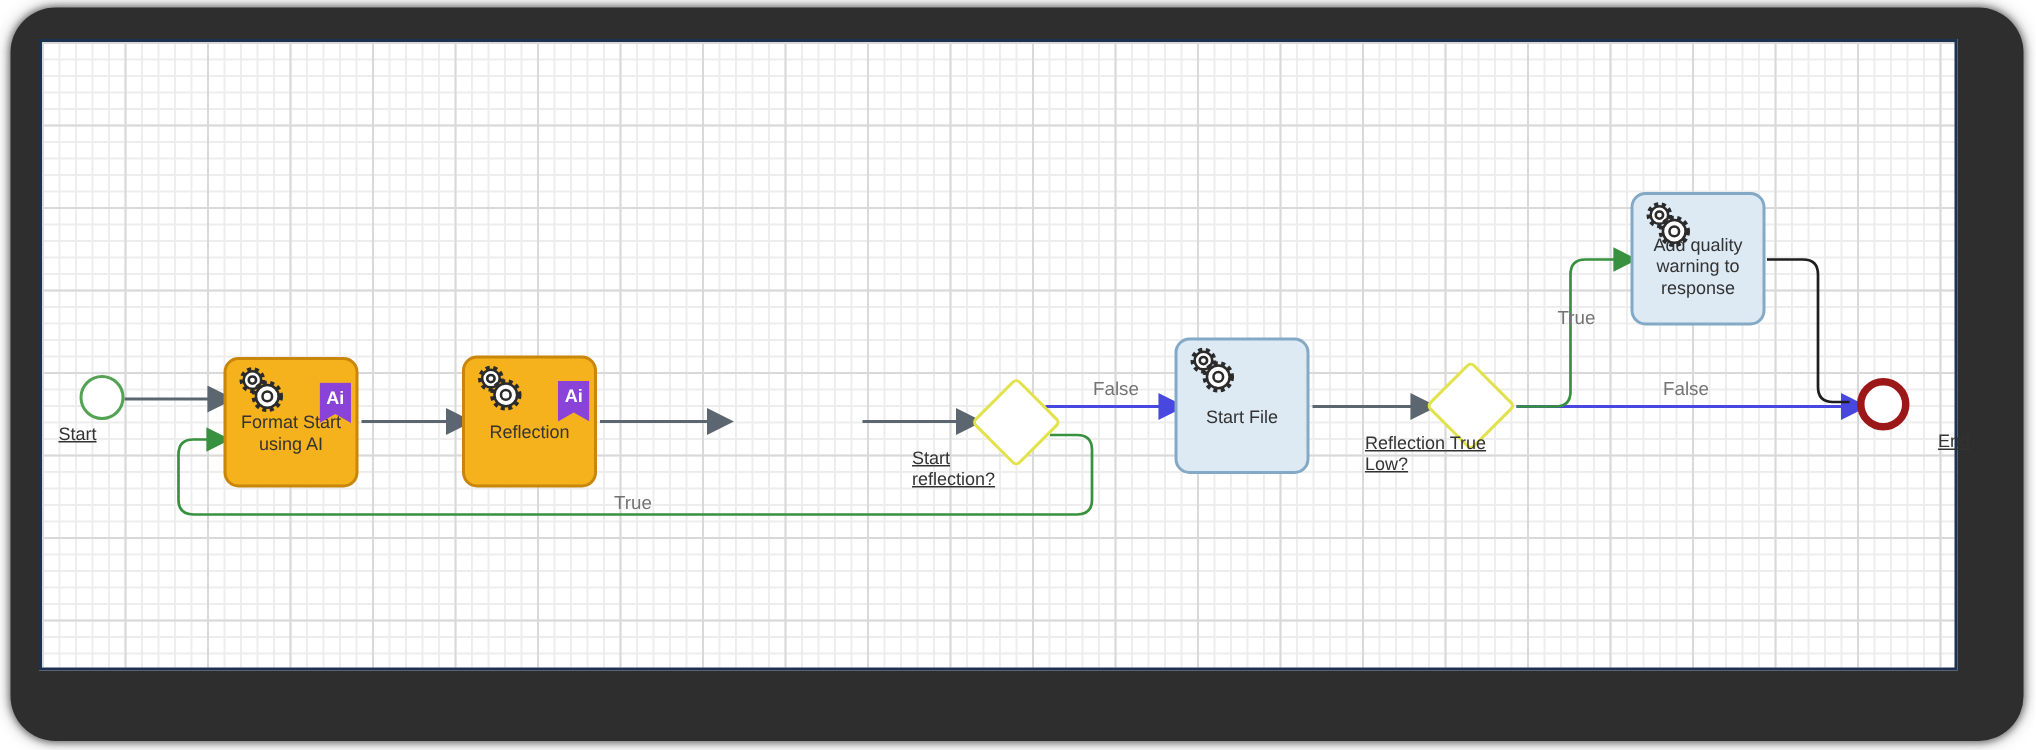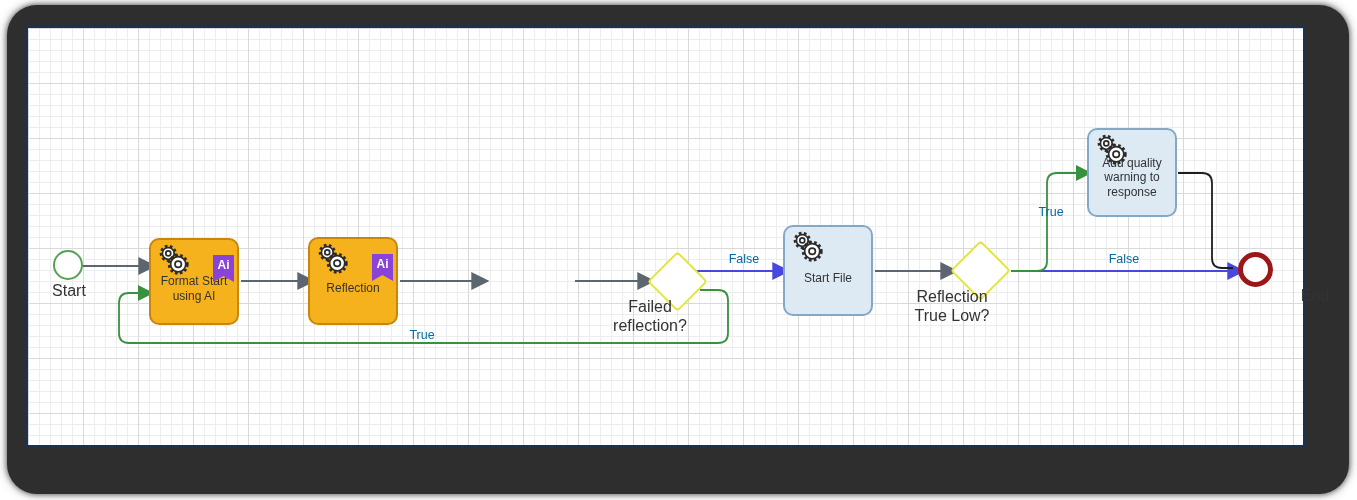--- a/index.html
+++ b/index.html
@@ -61,25 +61,25 @@
   #start-event{left:53px;top:250px;width:30px;height:30px;border:2.5px solid var(--start-border,#54a254);}
   #end-event{left:1238px;top:252px;width:35px;height:35px;border:5.5px solid var(--end-border,#9c1717);}
   .gateway{
     width:43px;height:43px;box-sizing:border-box;background:#ffffff;
     border:2.5px solid var(--gateway-border,#e2e24c);border-radius:4px;
     transform:rotate(45deg);cursor:pointer;
   }
   #gateway-failed{left:656px;top:260px;}
   #gateway-score{left:959px;top:249px;}
   .node-label{
-    position:absolute;z-index:4;font-size:16px;line-height:1.18;text-align:center;color:#333;
+    position:absolute;z-index:4;font-size:12px;line-height:1.18;text-align:left;color:#333;text-decoration:underline;
   }
   .edge-label{
     position:absolute;z-index:4;transform:translate(-50%,-50%);
-    font-size:12.5px;color:#0369a1;white-space:nowrap;
+    font-size:12.5px;color:#737373;white-space:nowrap;
   }
 </style>
 </head>
 <body>
 
 <div id="page">
   <div id="frame"></div>
   <div id="canvas"></div>
 
   <svg id="edges" viewBox="0 0 1357 500">
@@ -130,21 +130,21 @@
       <circle class="teeth" cx="23.5" cy="22.5" r="9"></circle>
         <circle class="gbody" cx="23.5" cy="22.5" r="8"></circle>
         <circle class="ghub" cx="23.5" cy="22.5" r="3.4"></circle>
     </svg>
     <div class="ai-badge">Ai</div>
     <div class="task-label">Reflection</div>
   </div>
 
 
   <div class="node gateway" id="gateway-failed"></div>
-  <div class="node-label" style="left:608px;top:298px;width:84px;">Failed reflection?</div>
+  <div class="node-label" style="left:608px;top:298px;width:84px;">Start reflection?</div>
 
   <div class="node task svc" style="left:783px;top:225px;width:90px;height:91px;">
     <svg class="gears" viewBox="0 0 36 36">
       <circle class="teeth" cx="13" cy="11" r="7"></circle>
         <circle class="gbody" cx="13" cy="11" r="6.2"></circle>
         <circle class="ghub" cx="13" cy="11" r="2.6"></circle>
       <circle class="teeth" cx="23.5" cy="22.5" r="9"></circle>
         <circle class="gbody" cx="23.5" cy="22.5" r="8"></circle>
         <circle class="ghub" cx="23.5" cy="22.5" r="3.4"></circle>
     </svg>

